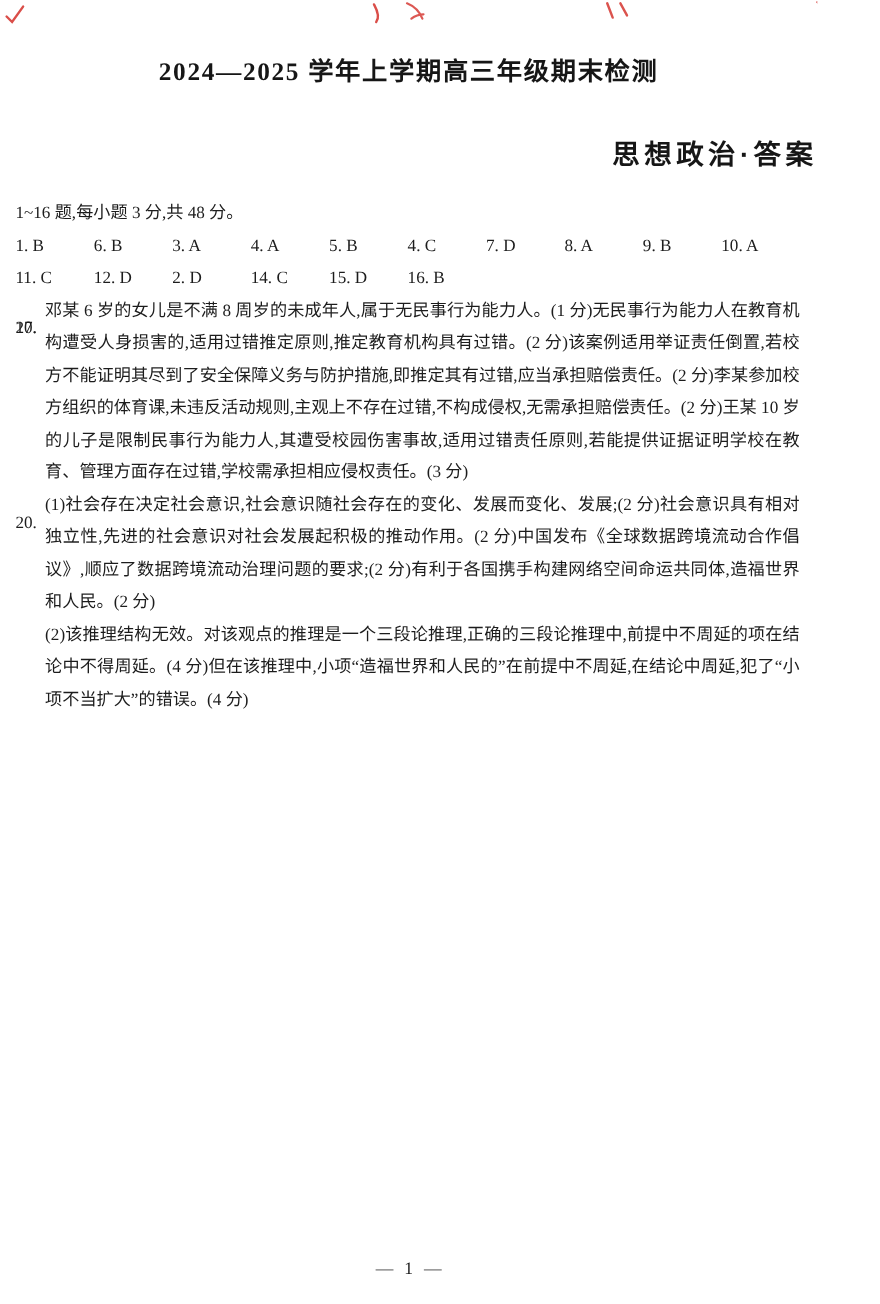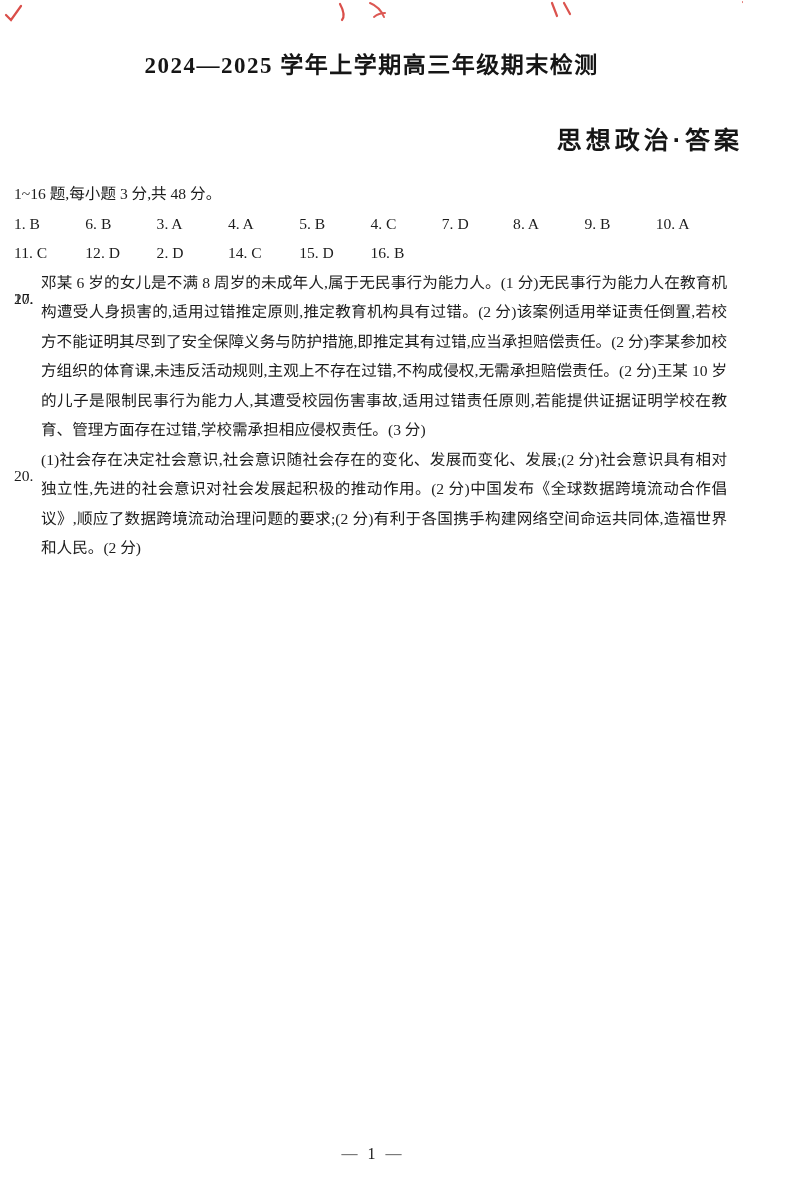--- a/index.html
+++ b/index.html
@@ -137,20 +137,21 @@
 
 
     <div class="qblock">
       <span class="qnum">20.</span>
       <p>邓某 6 岁的女儿是不满 8 周岁的未成年人,属于无民事行为能力人。(1 分)无民事行为能力人在教育机构遭受人身损害的,适用过错推定原则,推定教育机构具有过错。(2 分)该案例适用举证责任倒置,若校方不能证明其尽到了安全保障义务与防护措施,即推定其有过错,应当承担赔偿责任。(2 分)李某参加校方组织的体育课,未违反活动规则,主观上不存在过错,不构成侵权,无需承担赔偿责任。(2 分)王某 10 岁的儿子是限制民事行为能力人,其遭受校园伤害事故,适用过错责任原则,若能提供证据证明学校在教育、管理方面存在过错,学校需承担相应侵权责任。(3 分)</p>
     </div>
 
     <div class="qblock">
       <span class="qnum">20.</span>
       <p>(1)社会存在决定社会意识,社会意识随社会存在的变化、发展而变化、发展;(2 分)社会意识具有相对独立性,先进的社会意识对社会发展起积极的推动作用。(2 分)中国发布《全球数据跨境流动合作倡议》,顺应了数据跨境流动治理问题的要求;(2 分)有利于各国携手构建网络空间命运共同体,造福世界和人民。(2 分)</p>
+      <p>(2)该推理结构无效。对该观点的推理是一个三段论推理,正确的三段论推理中,前提中不周延的项在结论中不得周延。(4 分)但在该推理中,小项“造福世界和人民的”在前提中不周延,在结论中周延,犯了“小项不当扩大”的错误。(4 分)</p>
     </div>
 
   </div>
 
   <div class="footer">
     <span class="dash">—</span><span>1</span><span class="dash">—</span>
   </div>
 
 </div>
 

